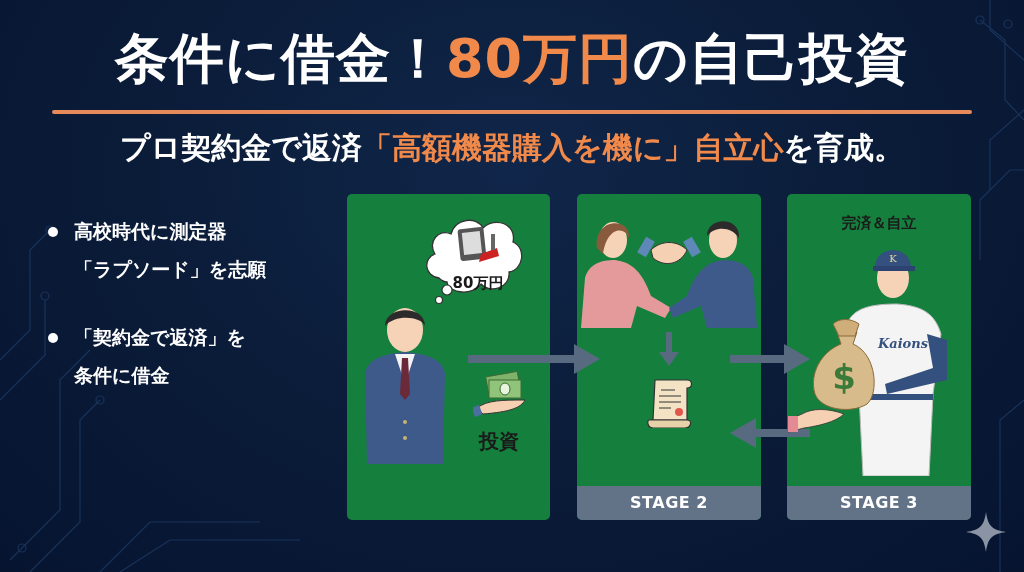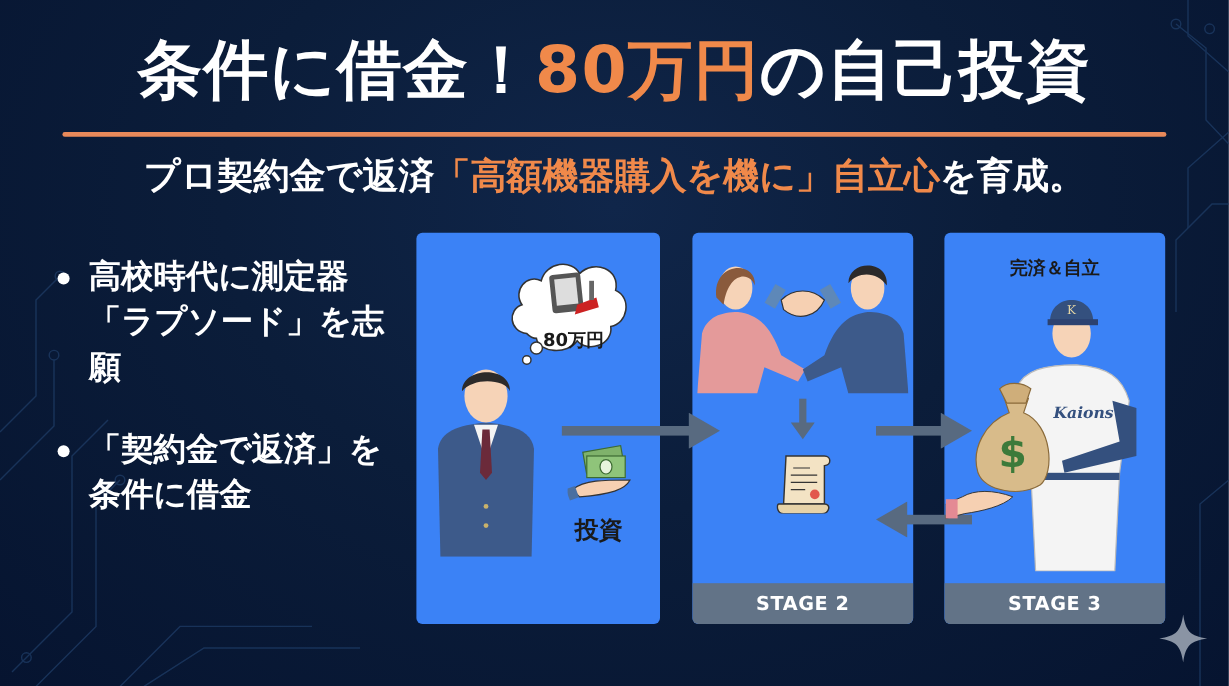--- a/index.html
+++ b/index.html
@@ -24,24 +24,24 @@
   .subtitle {
     position: absolute; left: 30px; top: 122px; width: 964px;
     text-align: center; font-size: 30px; font-weight: bold; line-height: 52px; white-space: nowrap;
   }
   .bullets { position: absolute; left: 48px; top: 212px; width: 290px; }
   .bullet { display: flex; margin-bottom: 30px; }
   .bullet .dot {
     width: 10px; height: 10px; border-radius: 50%; background: #fff;
     margin-top: 15px; margin-right: 16px; flex: none;
   }
-  .bullet .txt { font-size: 27px; font-weight: bold; line-height: 38px; white-space: pre-line; }
+  .bullet .txt { font-size: 19px; font-weight: bold; line-height: 38px; white-space: pre-line; }
 
   .card {
-    position: absolute; top: 194px; height: 326px; background: #3b82f6;
+    position: absolute; top: 194px; height: 326px; background: #15803d;
     border-radius: 5px; overflow: hidden;
   }
   .card .footer {
     position: absolute; left: 0; right: 0; bottom: 0; height: 34px;
     background: #627387; color: #fff; text-align: center;
     font-size: 16px; font-weight: bold; line-height: 34px; letter-spacing: 0.5px;
   }
   .card-label { position: absolute; color: #1a1a1a; font-weight: bold; text-align: center; white-space: pre-line; }
 
   .arrow { position: absolute; }

